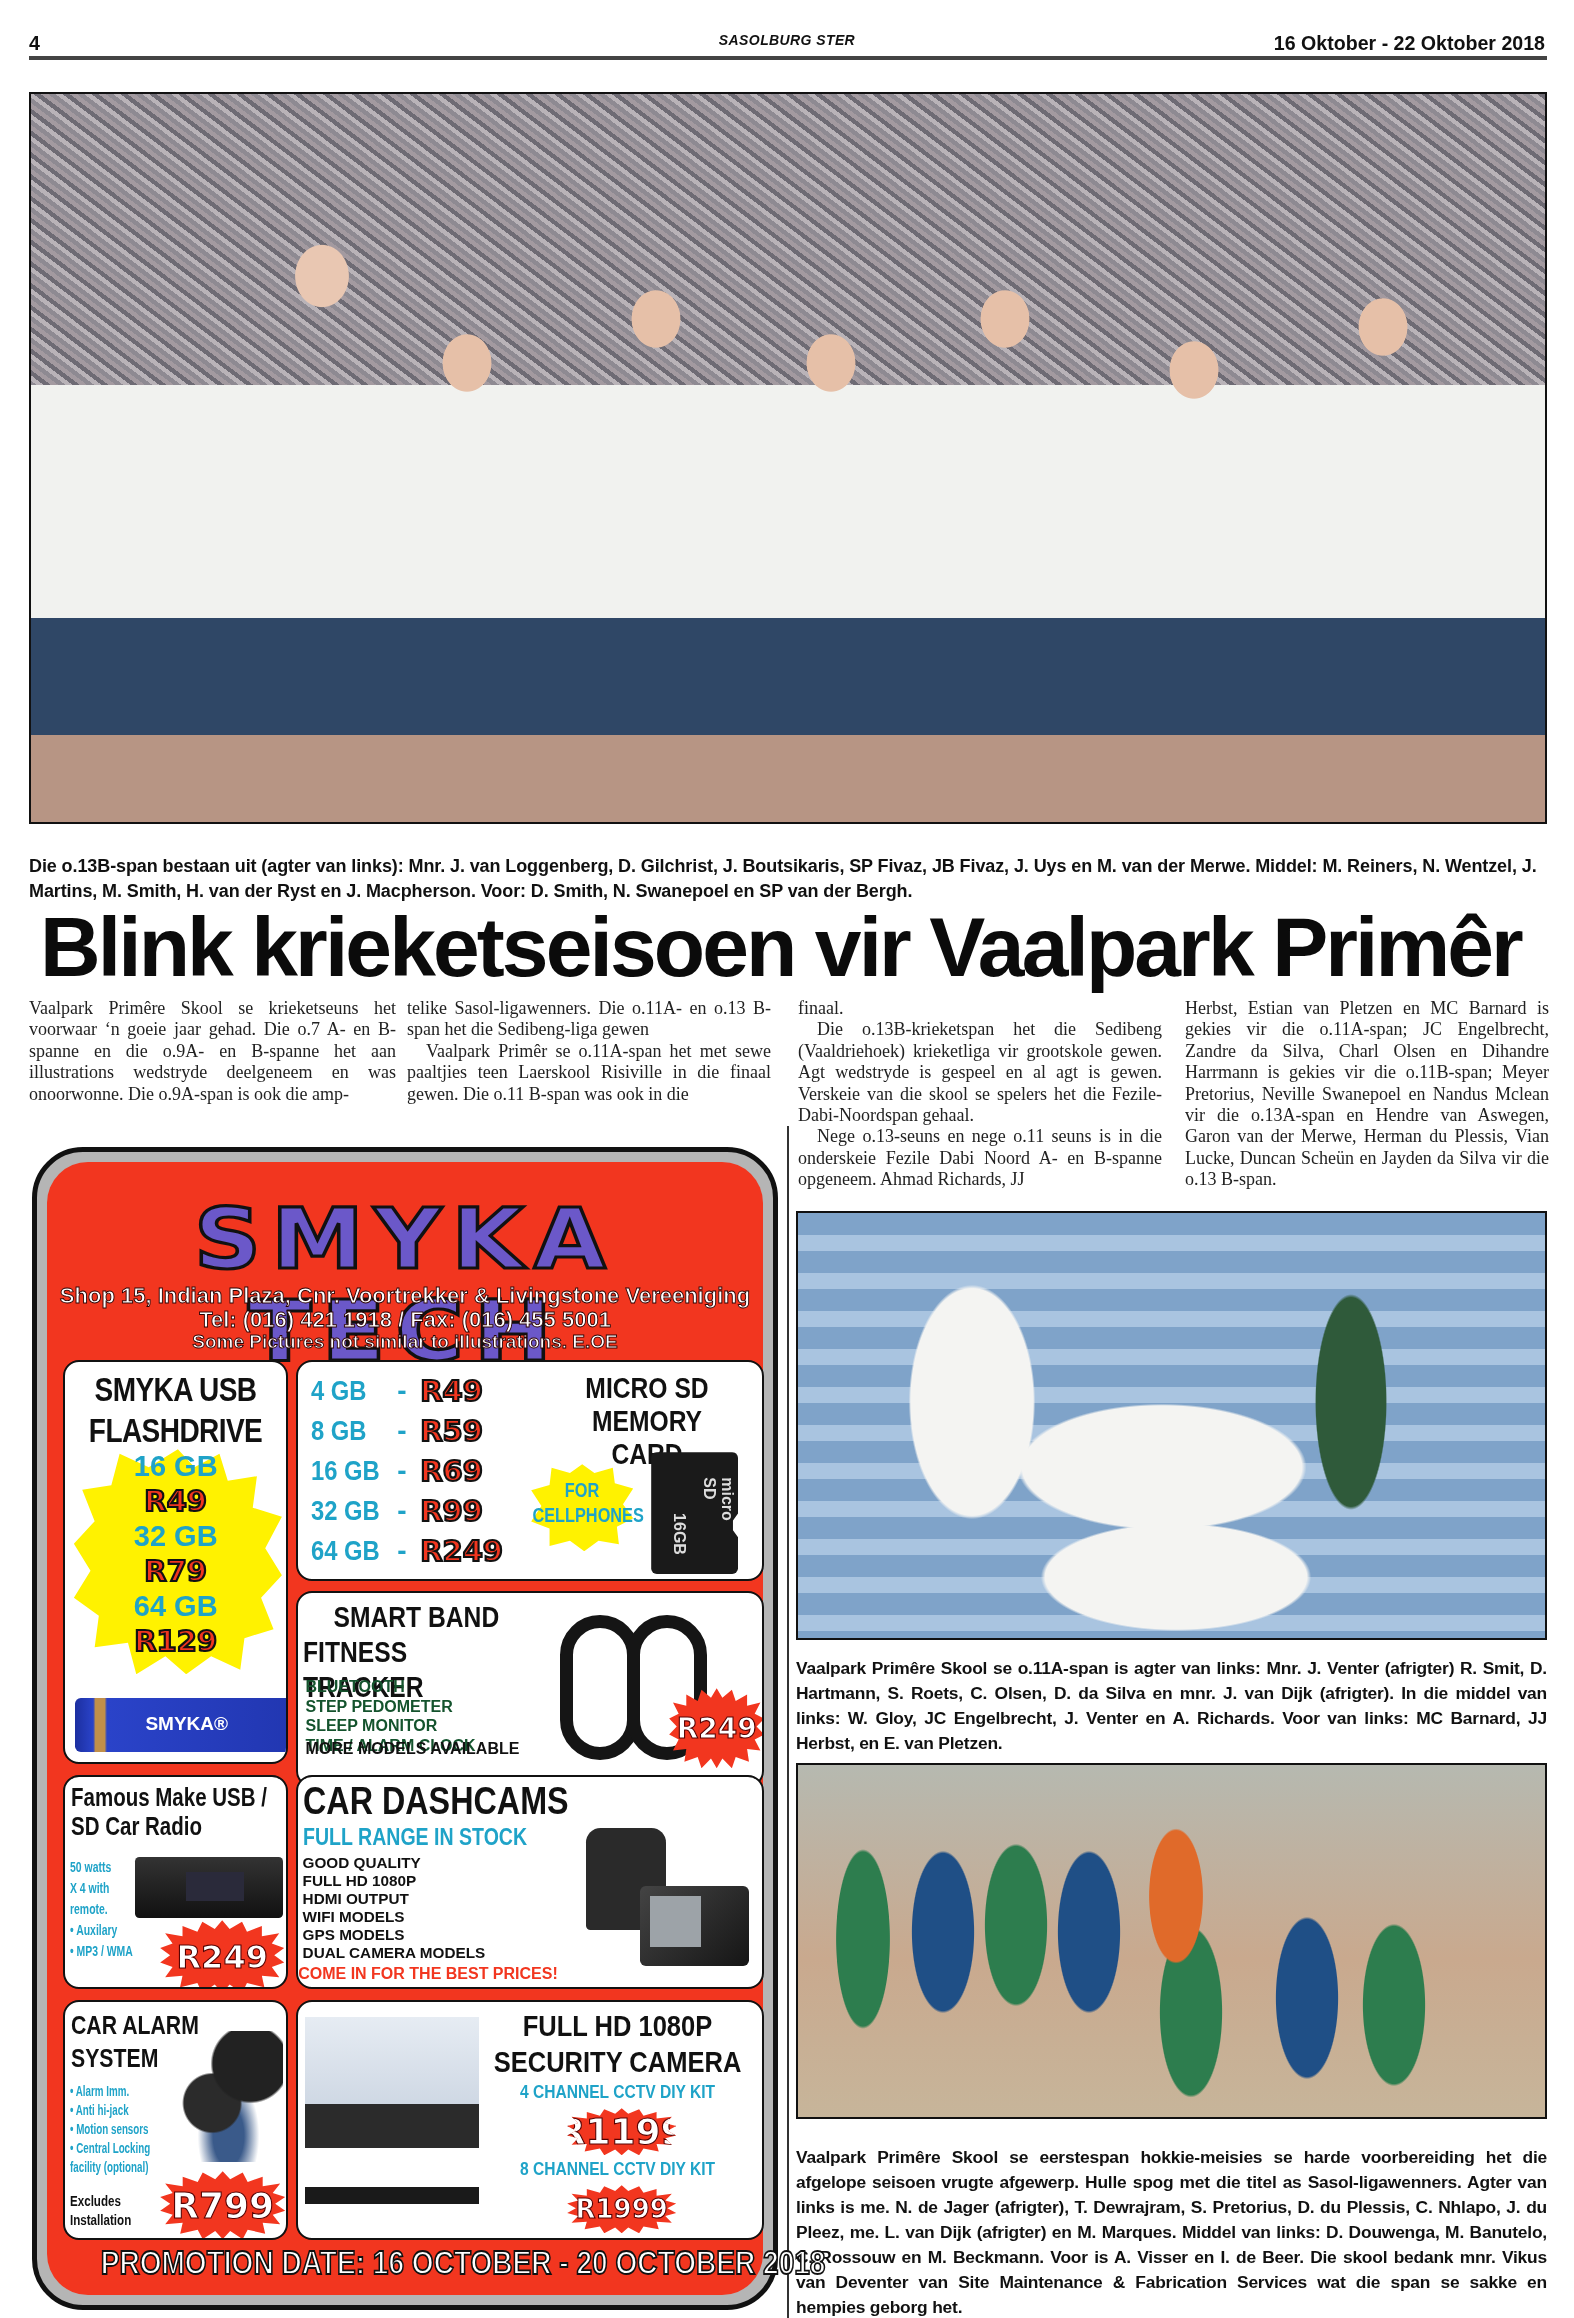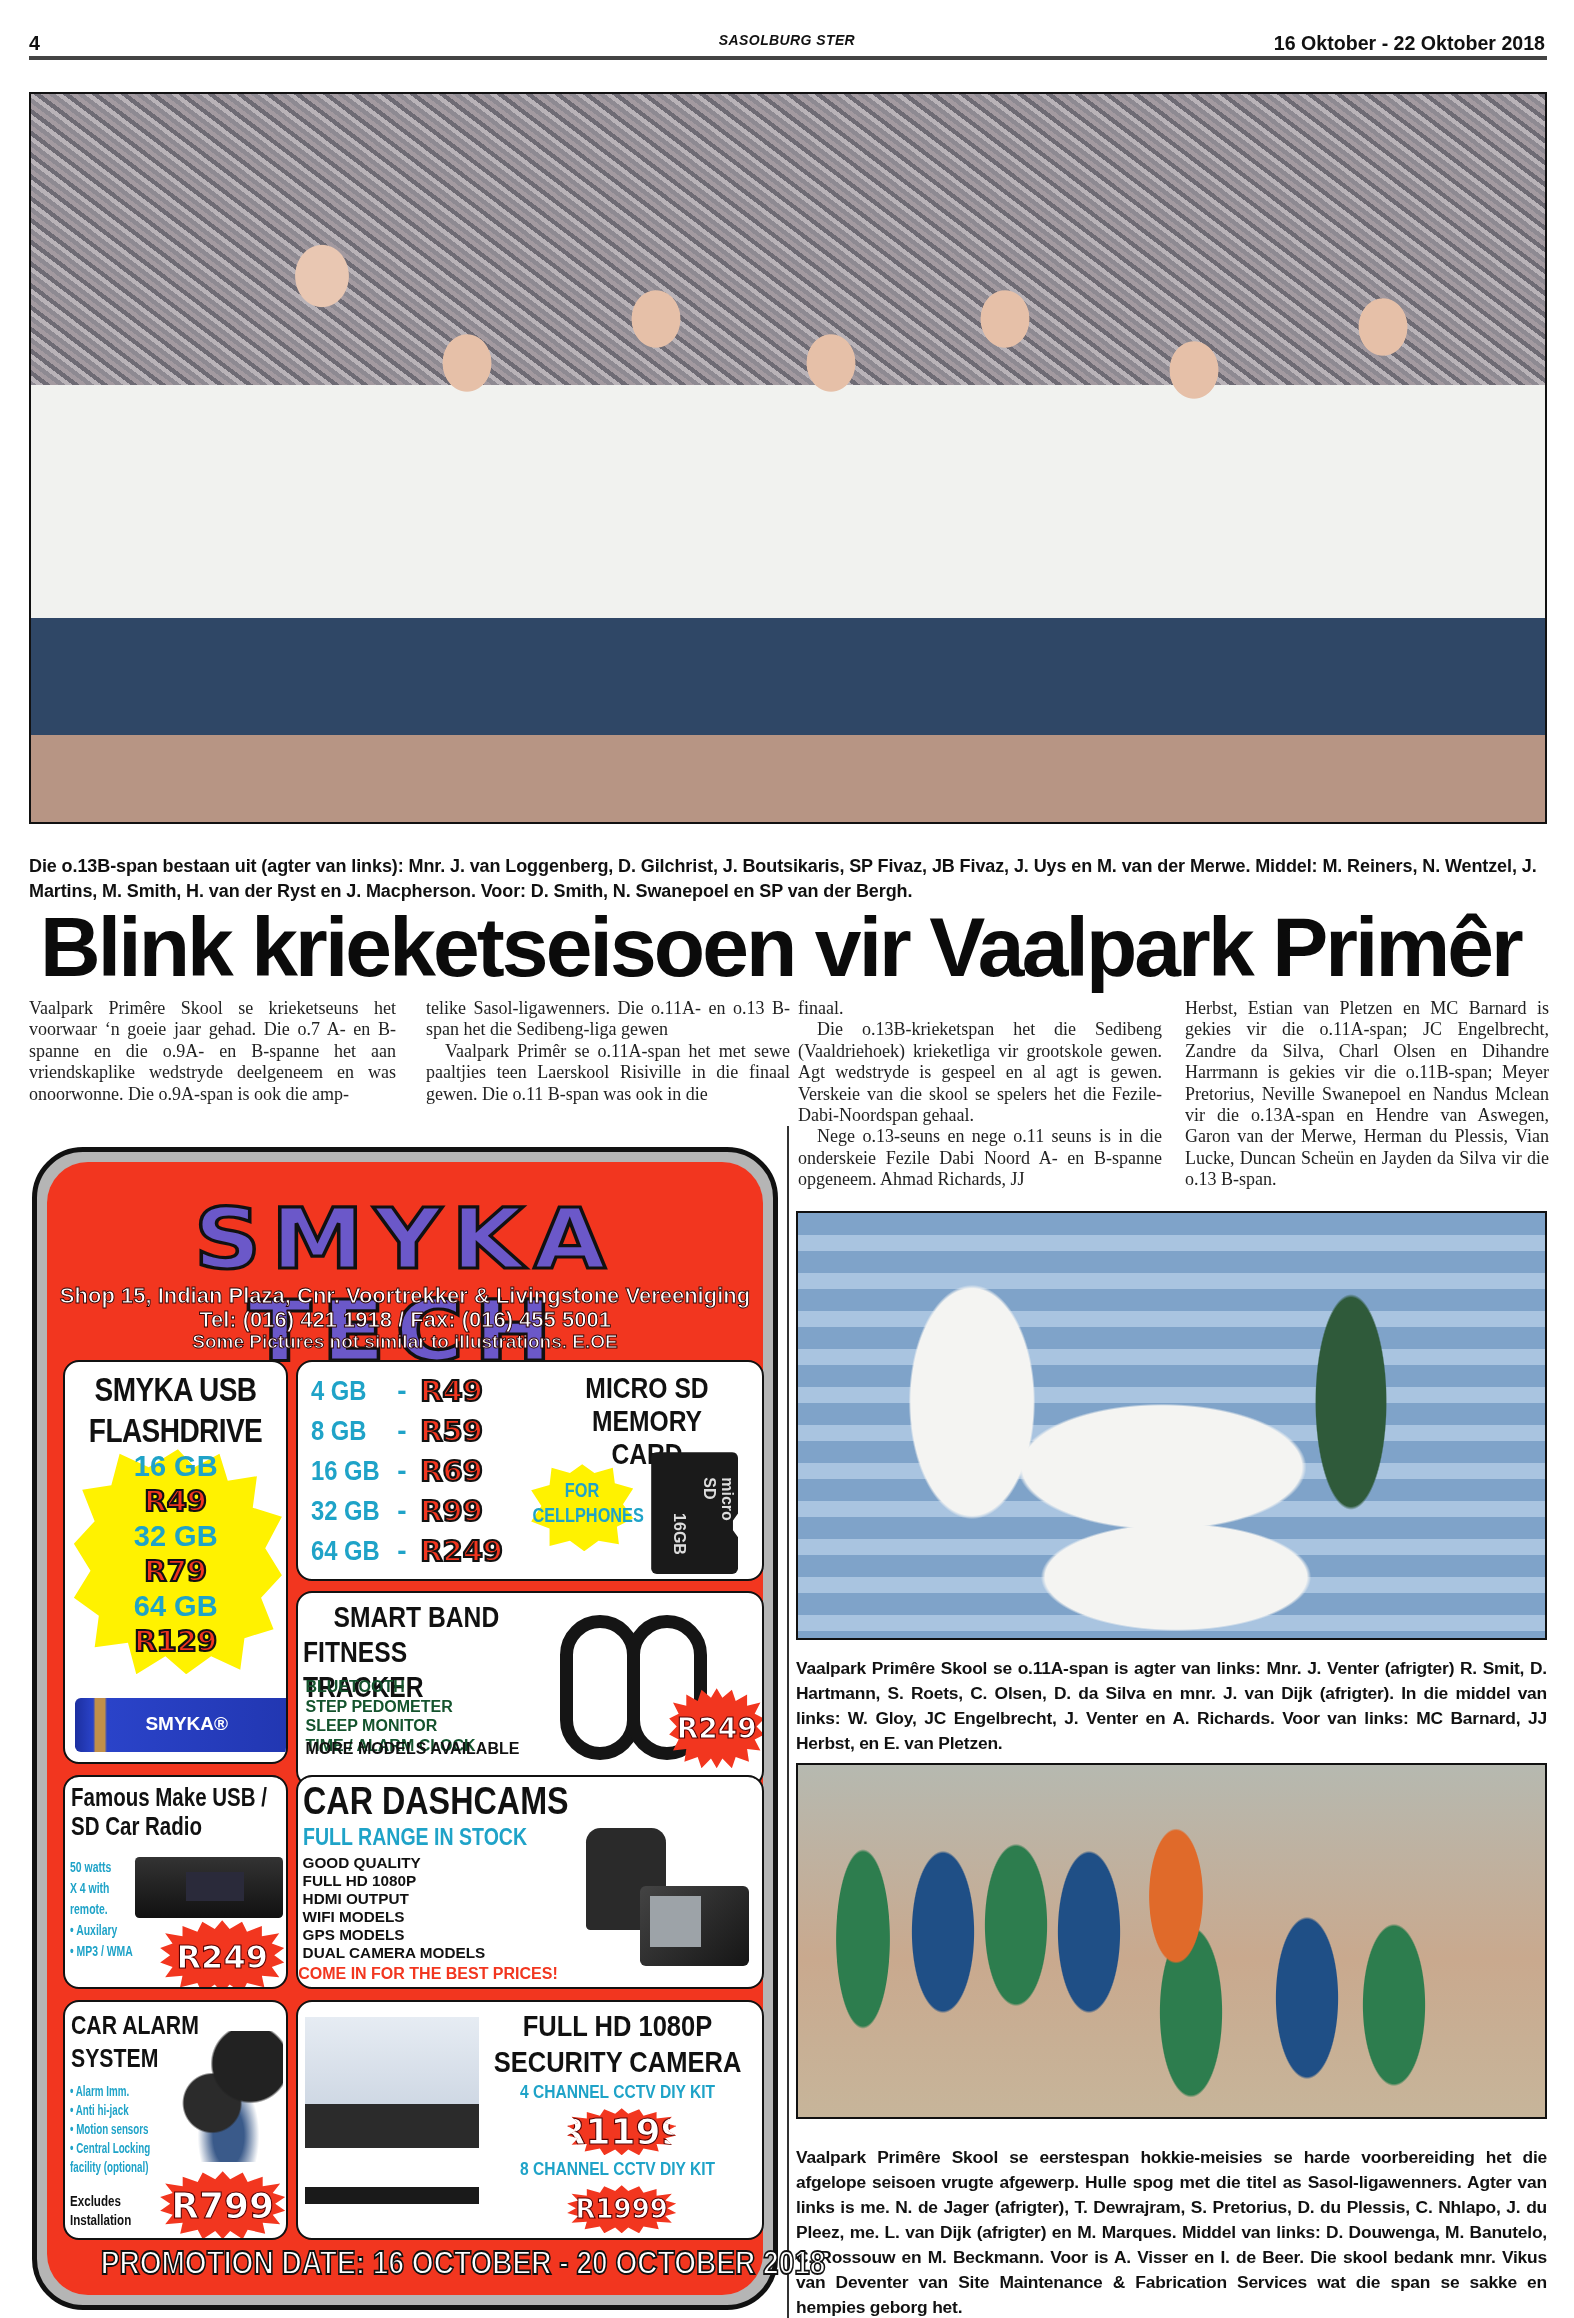--- a/index.html
+++ b/index.html
@@ -56,21 +56,21 @@
 
   
   .headline { position: absolute; left: 40px; top: 900px; width: 1512px; font-family: "Liberation Sans", sans-serif; font-weight: bold;
     font-size: 84px; line-height: 95px; letter-spacing: -2.9px; white-space: nowrap; color: #0b0b0b; }
 
   
   .col { position: absolute; font-family: "Liberation Serif", serif; font-size: 18px; line-height: 21.4px; color: #222; text-align: justify; }
   .col p { text-indent: 0; }
   .col p.ind { text-indent: 19px; }
   .col1 { left: 29px; top: 998px; width: 367px; }
-  .col2 { left: 426px; top: 998px; width: 364px; }
+  .col2 { left: 407px; top: 998px; width: 364px; }
   .col3 { left: 798px; top: 998px; width: 364px; }
   .col4 { left: 1185px; top: 998px; width: 364px; }
   .col-rule { position: absolute; left: 787px; top: 1126px; width: 1.5px; height: 1192px; background: #333; }
 
   
   .ad { position: absolute; left: 32px; top: 1147px; width: 746px; height: 1163px; border-radius: 51px;
     background: #b5b5b5; border: 5.1px solid #111; padding: 8.7px; }
   .ad-inner { position: absolute; left: 10.2px; top: 10.2px; right: 10.2px; bottom: 10.2px; background: #f2361f; border-radius: 41px; }
   .ad-brand { position: absolute; left: 0; right: 0; top: 20.4px; text-align: center; font-family: "DejaVu Sans", sans-serif;
     font-weight: bold; font-size: 93px; letter-spacing: 10.2px; line-height: 102px;
@@ -172,21 +172,21 @@
   <div class="mh-date">16 Oktober - 22 Oktober 2018</div>
   <div class="mh-rule"></div>
 </div>
 
 <div class="photo photo-main"></div>
 <div class="caption cap-main">Die o.13B-span bestaan uit (agter van links): Mnr. J. van Loggenberg, D. Gilchrist, J. Boutsikaris, SP Fivaz, JB Fivaz, J. Uys en M. van der Merwe. Middel: M. Reiners, N. Wentzel, J. Martins, M. Smith, H. van der Ryst en J. Macpherson. Voor: D. Smith, N. Swanepoel en SP van der Bergh.</div>
 
 <h1 class="headline">Blink krieketseisoen vir Vaalpark Primêr</h1>
 
 <div class="col col1">
-  <p>Vaalpark Primêre Skool se krieketseuns het voorwaar ‘n goeie jaar gehad. Die o.7 A- en B-spanne en die o.9A- en B-spanne het aan vriendskaplike wedstryde deelgeneem en was onoorwonne. Die o.9A-span is ook die amp-</p>
+  <p>Vaalpark Primêre Skool se krieketseuns het voorwaar ‘n goeie jaar gehad. Die o.7 A- en B-spanne en die o.9A- en B-spanne het aan illustrations wedstryde deelgeneem en was onoorwonne. Die o.9A-span is ook die amp-</p>
 </div>
 <div class="col col2">
   <p>telike Sasol-ligawenners. Die o.11A- en o.13 B-span het die Sedibeng-liga gewen</p>
   <p class="ind">Vaalpark Primêr se o.11A-span het met sewe paaltjies teen Laerskool Risiville in die finaal gewen. Die o.11 B-span was ook in die</p>
 </div>
 <div class="col col3">
   <p>finaal.</p>
   <p class="ind">Die o.13B-krieketspan het die Sedibeng (Vaaldriehoek) krieketliga vir grootskole gewen. Agt wedstryde is gespeel en al agt is gewen. Verskeie van die skool se spelers het die Fezile-Dabi-Noordspan gehaal.</p>
   <p class="ind">Nege o.13-seuns en nege o.11 seuns is in die onderskeie Fezile Dabi Noord A- en B-spanne opgeneem. Ahmad Richards, JJ</p>
 </div>

